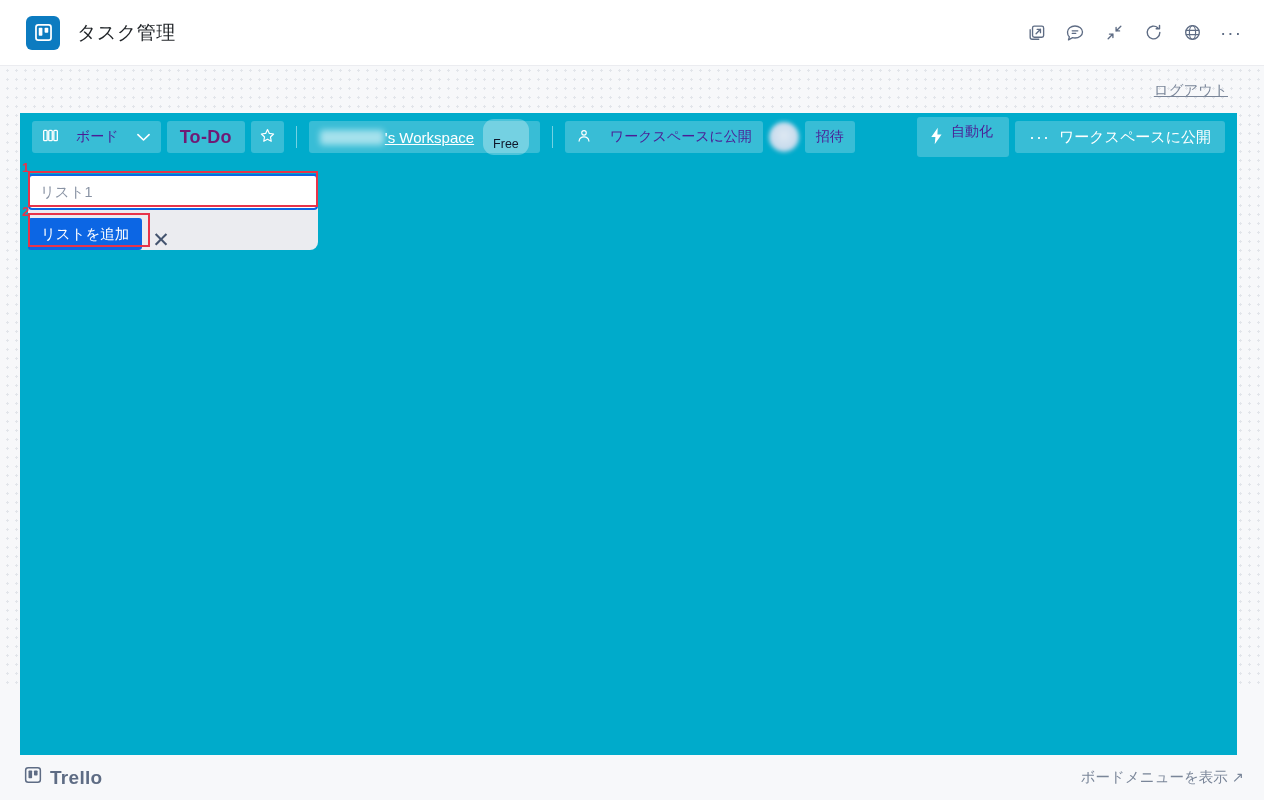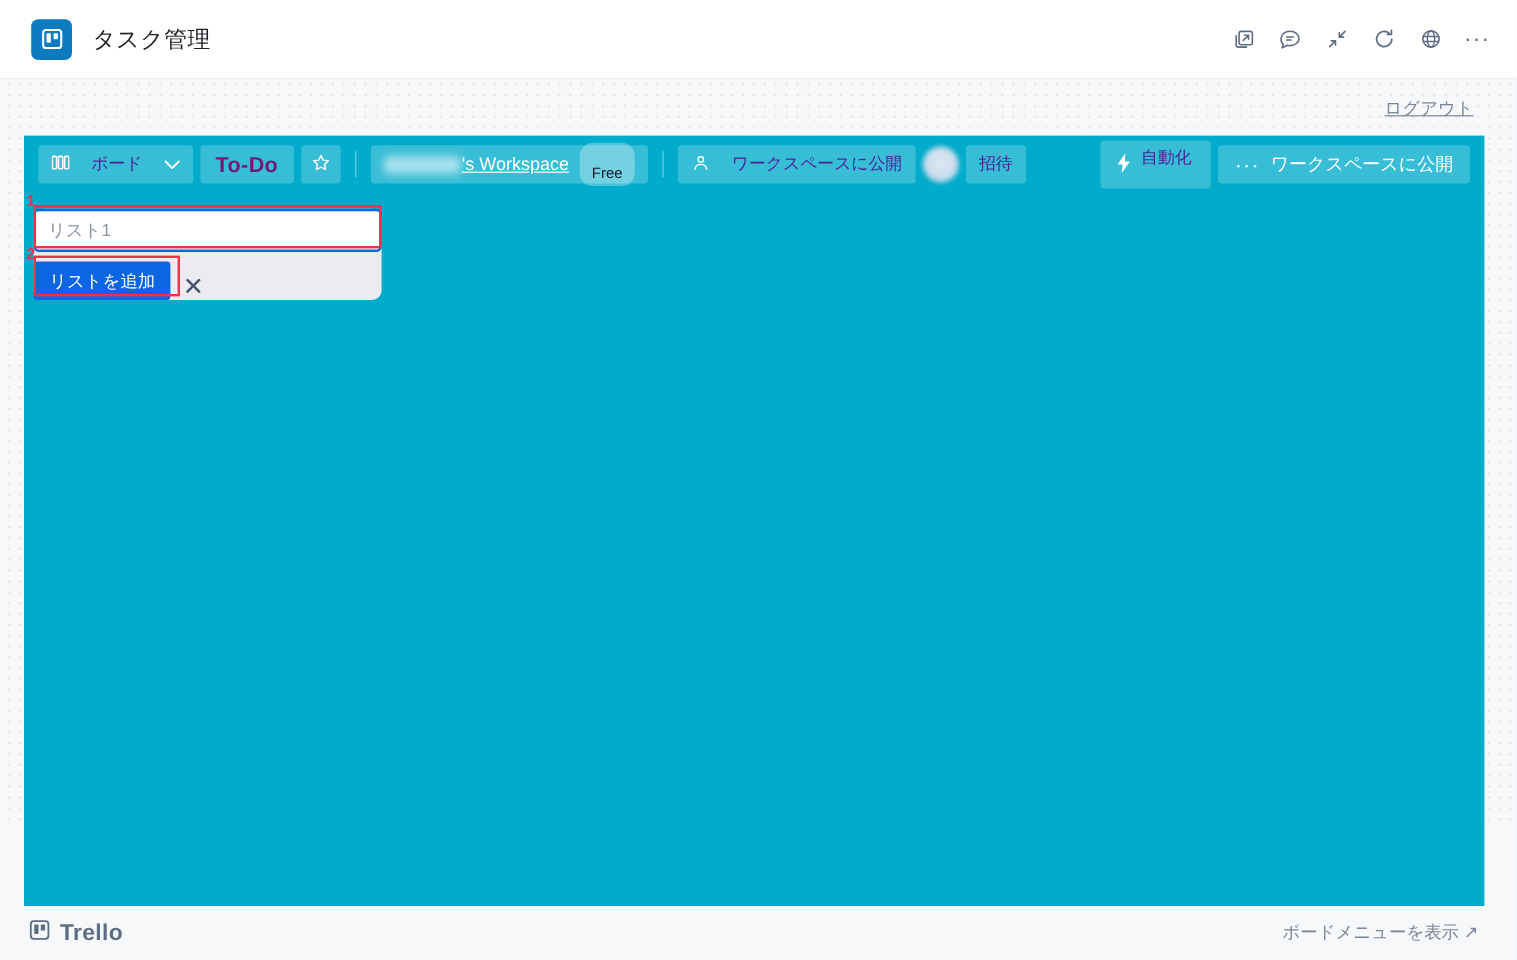--- a/index.html
+++ b/index.html
@@ -286,21 +286,21 @@
 
   
   .footer {
     position: absolute;
     left: 0;
     top: 755px;
     width: 1264px;
     height: 45px;
     display: flex;
     align-items: center;
-    padding: 0 32px 0 24px;
+    padding: 0 20px 0 24px;
   }
   .footer-brand {
     display: flex;
     align-items: center;
     gap: 8px;
     color: #5e6c84;
     font-size: 19px;
     font-weight: bold;
     letter-spacing: .3px;
     cursor: pointer;

